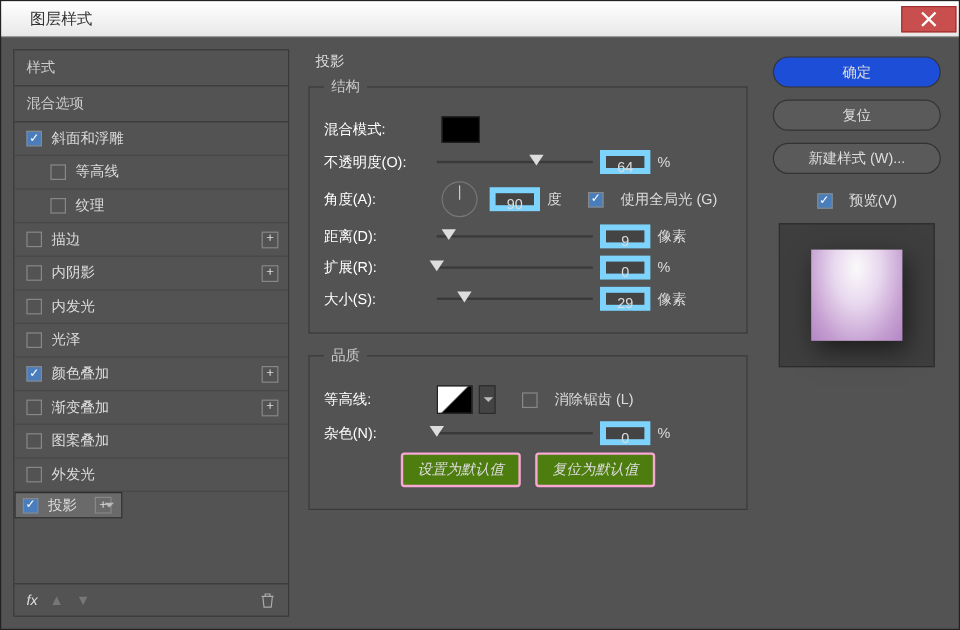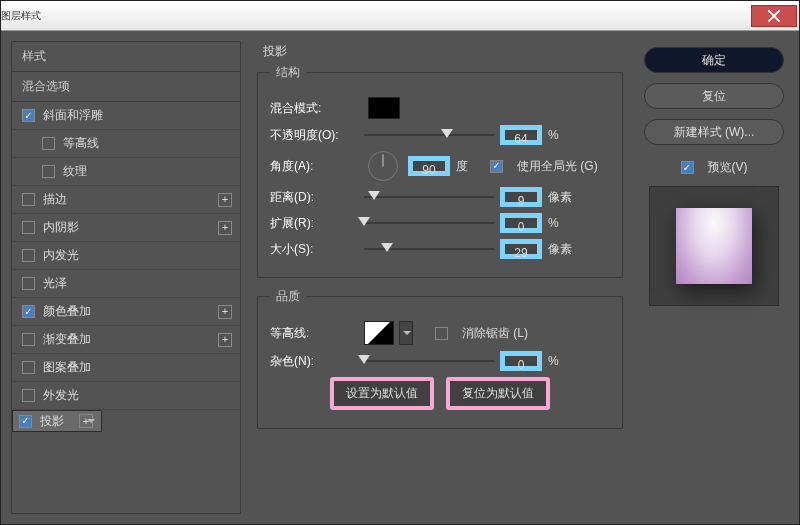--- a/index.html
+++ b/index.html
@@ -1,19 +1,19 @@
 <!DOCTYPE html>
 <html><head>
 <meta charset="utf-8">
 <style>
 *{box-sizing:border-box;margin:0;padding:0;font-family:"Microsoft YaHei",sans-serif;font-size:12px;color:#ddd;}
 body{background:#a78fb5;width:800px;height:525px;overflow:hidden;}
 .window{position:absolute;top:0;left:0;width:800px;height:525px;background:#535353;border:1px solid #222;}
 .titlebar{height:30px;background:linear-gradient(#fff,#e8e8e8);display:flex;align-items:center;justify-content:space-between;border-bottom:1px solid #999;}
-.titlebar .title{color:#333;font-size:10px;padding-left:0;}
+.titlebar .title{color:#333;font-size:13px;padding-left:24px;}
 .close-btn{width:46px;height:22px;background:#c94f4f;color:#fff;display:flex;align-items:center;justify-content:center;font-size:13px;border:1px solid #a03030;margin-right:2px;}
 .body{display:flex;padding:10px;gap:10px;height:calc(100% - 30px);}
 .left{width:230px;background:#535353;border:1px solid #3a3a3a;display:flex;flex-direction:column;}
 .lhdr{padding:6px 10px;border-bottom:1px solid #3a3a3a;color:#ccc;}
 .item{display:flex;align-items:center;padding:5px 10px;border-bottom:1px solid #474747;cursor:pointer;position:relative;}
 .item .plus{position:absolute;right:8px;font-size:11px;border:1px solid #888;width:14px;height:14px;display:flex;align-items:center;justify-content:center;line-height:1;}
 .item.indent{padding-left:30px;}
 .item.sel{background:#6a6a6a;}
 .chk{width:13px;height:13px;border:1px solid #888;margin-right:8px;display:inline-flex;align-items:center;justify-content:center;background:#535353;}
 .chk.on{background:#4a7dbb;}
@@ -32,25 +32,25 @@
 .slider{flex:1;max-width:130px;height:16px;position:relative;}
 .slider .track{position:absolute;top:7px;left:0;right:0;height:2px;background:#3a3a3a;}
 .slider .thumb{position:absolute;top:2px;width:0;height:0;border:6px solid transparent;border-top:9px solid #ddd;transform:translateX(-6px);}
 .num{width:42px;height:20px;background:#444;border:5px solid #7dd3fc;text-align:center;line-height:18px;}
 .unit{width:30px;}
 .angle{width:30px;height:30px;border:1px solid #777;border-radius:50%;position:relative;margin:0 4px;}
 .angle .hand{position:absolute;width:12px;height:1px;background:#ccc;top:14px;left:14px;transform-origin:left center;transform:rotate(-90deg);}
 .contour-sw{width:30px;height:24px;background:linear-gradient(135deg,#fff 0%,#fff 48%,#000 52%,#000 100%);border:1px solid #222;}
 .contour-dd{width:14px;height:24px;background:#444;border:1px solid #2c2c2c;position:relative;margin-left:-1px;}
 .contour-dd::after{content:"";position:absolute;left:3px;top:9px;border:4px solid transparent;border-top-color:#bbb;}
-.btn{background:#404040;border:4px solid #f9a8d4;border-radius:12px;padding:4px 18px;color:#ddd;cursor:pointer;}
+.btn{background:#4d7c0f;border:2px solid #f9a8d4;border-radius:12px;padding:4px 18px;color:#ddd;cursor:pointer;font-style:italic;}
 .btn.flat{border-radius:3px;padding:4px 12px;}
 .right{width:150px;display:flex;flex-direction:column;align-items:center;gap:10px;padding-top:6px;}
 .rbtn{width:140px;height:26px;border:1px solid #333;border-radius:14px;background:#5a5a5a;display:flex;align-items:center;justify-content:center;cursor:pointer;}
-.rbtn.primary{background:#0f172a;}
+.rbtn.primary{background:#1d4ed8;}
 .prev-row{display:flex;align-items:center;gap:6px;margin-top:4px;}
 .preview{width:130px;height:120px;background:#3e3e3e;border:1px solid #2c2c2c;display:flex;align-items:center;justify-content:center;}
 .preview .sq{width:76px;height:76px;background:radial-gradient(ellipse at 50% 20%,#fafafa 0%,#e9d9ef 35%,#c59fd1 75%,#b286c4 100%);box-shadow:4px 8px 20px rgba(0,0,0,.55);}
 svg{display:block;}
 .ic{width:14px;height:14px;}
 </style>
 </head>
 <body>
 
 <div class="window">
@@ -115,20 +115,30 @@
           <div class="item">
             <span class="chk"></span>
             <span>外发光</span>
           </div>
           <div class="item sel">
             <span class="chk on"></span>
             <span>投影</span>
             <span class="plus">+</span>
           </div>
         </div>
+      <div class="left-foot">
+        <span style="font-style:italic;">fx</span>
+        <span style="color:#777;">▲</span>
+        <span style="color:#777;">▼</span>
+        <span class="trash">
+          <svg width="14" height="14" viewBox="0 0 14 14">
+              <path d="M3 4h8l-1 9H4z M5 2h4v2H5z M2 4h10" fill="none" stroke="#aaa"></path>
+            </svg>
+        </span>
+      </div>
     </div>
 
     <div class="mid">
       <div class="sect-title">投影</div>
       <fieldset>
         <legend>结构</legend>
         <div class="row">
           <span class="lab">混合模式:</span>
           <div class="swatch"></div>
         </div>

